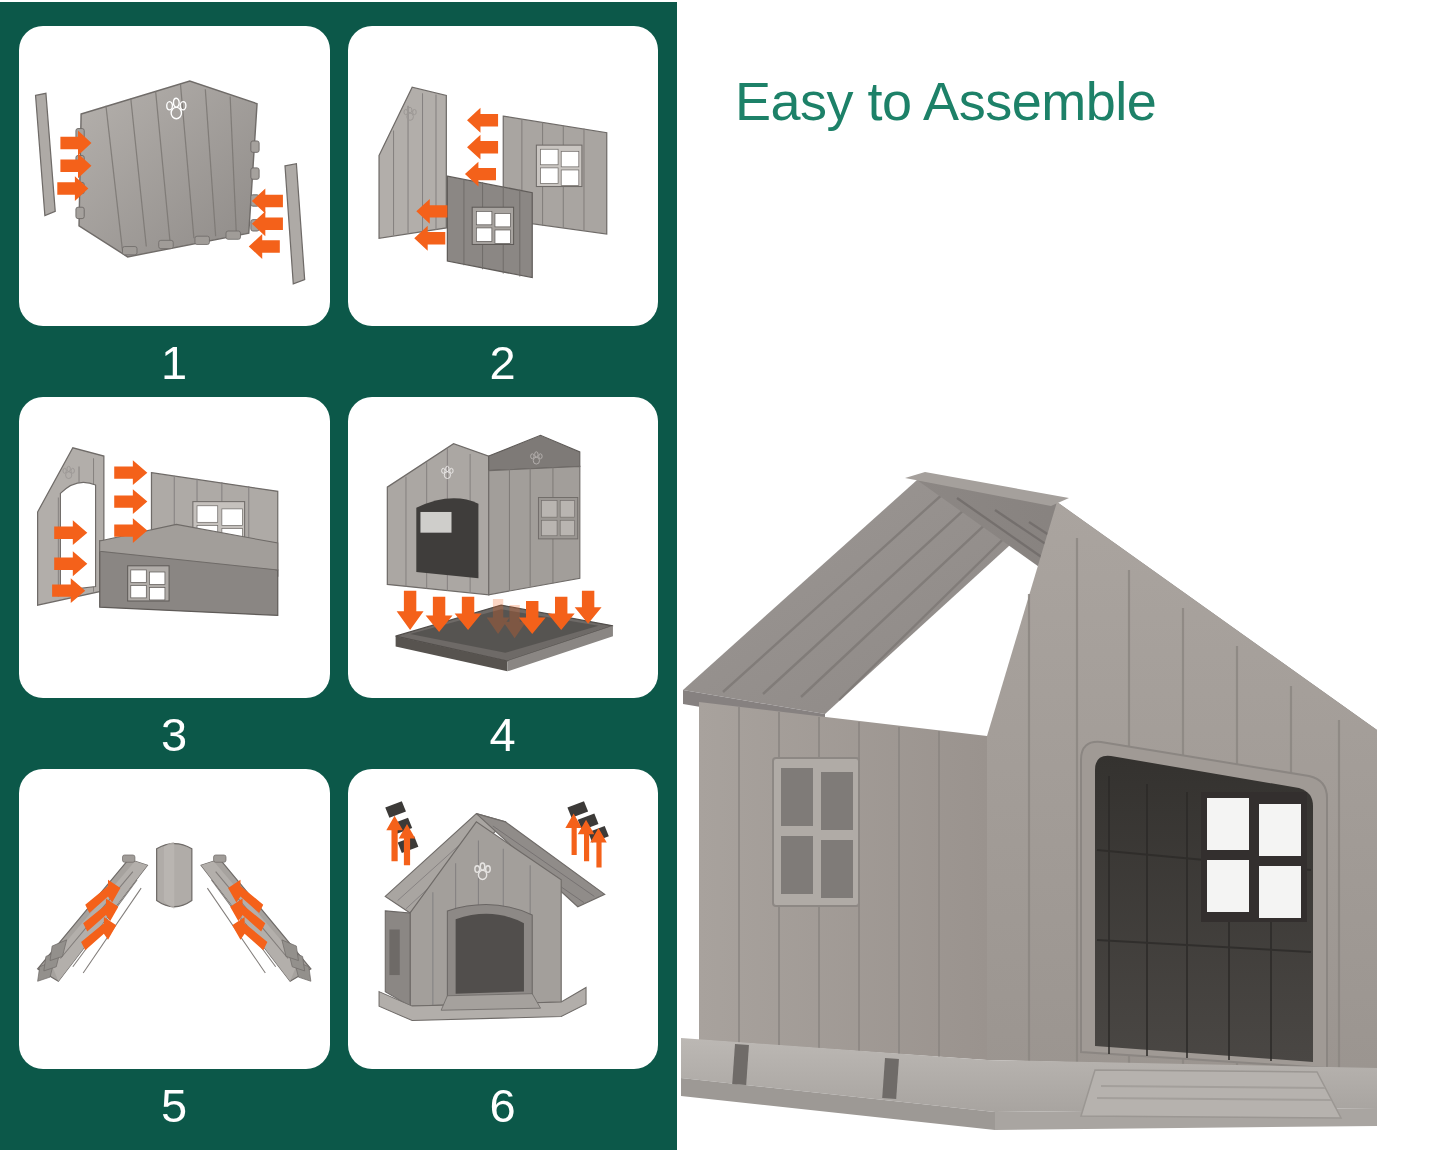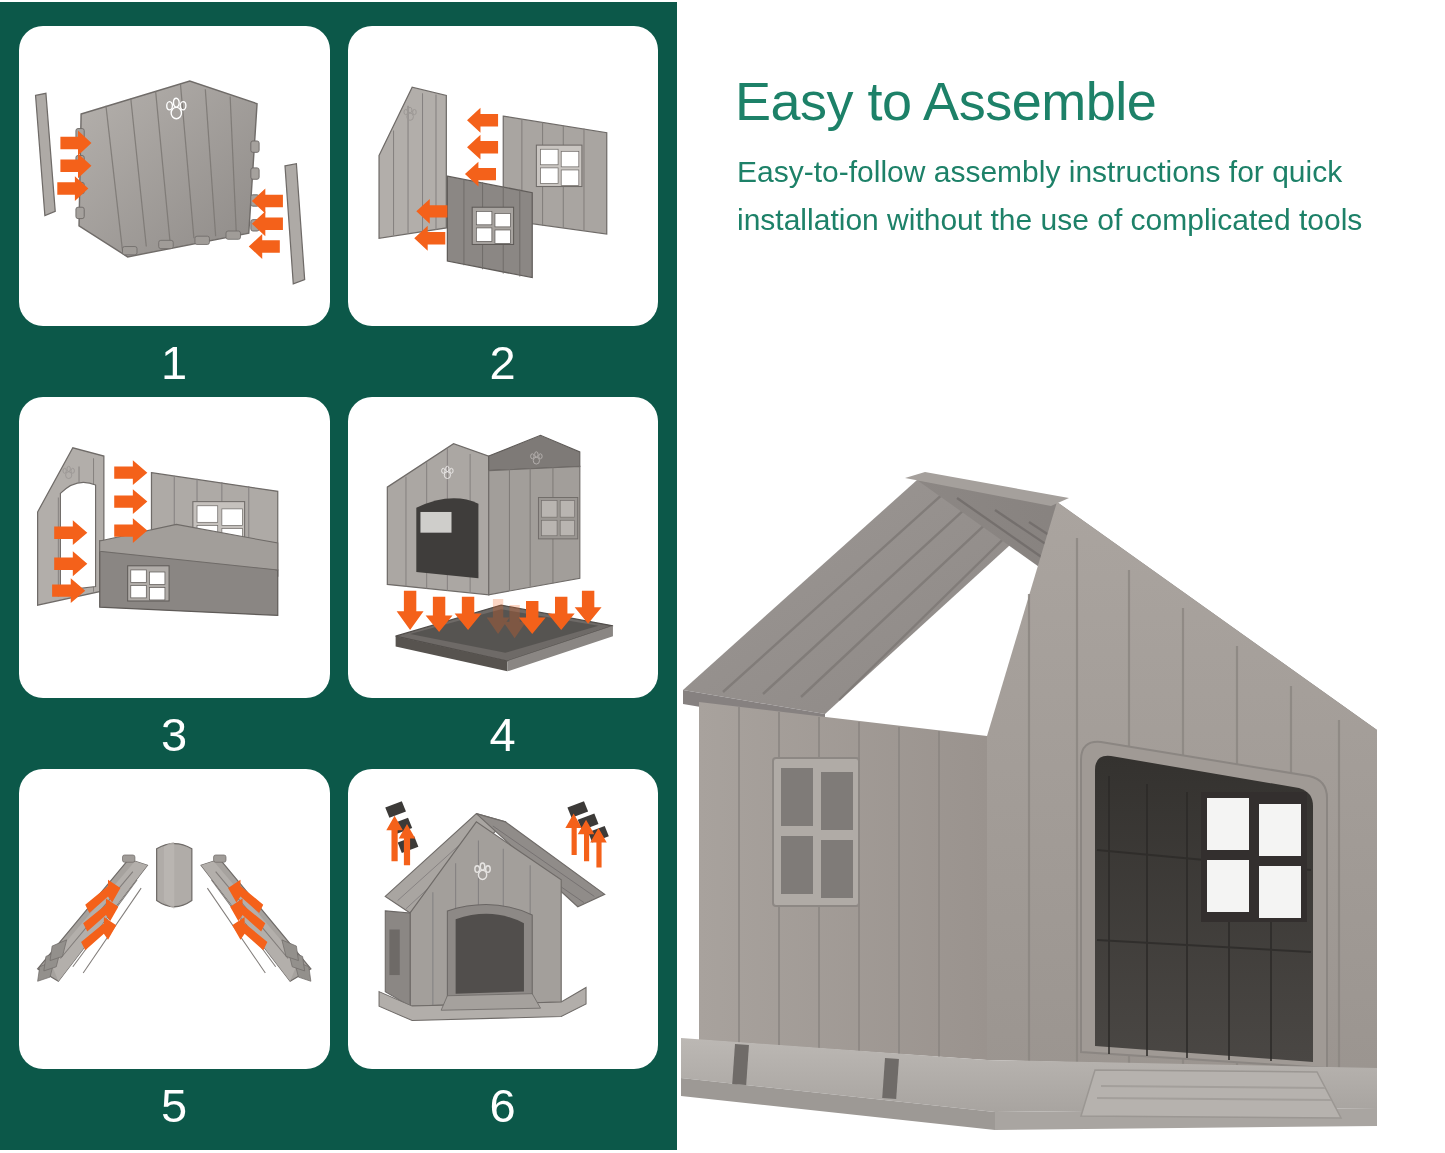--- a/index.html
+++ b/index.html
@@ -491,21 +491,20 @@
         </div>
         <div class="step-number">6</div>
       </div>
     </div>
   </div>
 
   <div id="right-col">
 
     <h1 id="headline">Easy to Assemble</h1>
 
-    <p id="subtext">Easy-to-follow assembly instructions for quick installation without the use of complicated tools</p>
 
     <div id="hero">
       <svg viewBox="0 0 768 700" preserveAspectRatio="xMidYMid meet">
         <defs>
           <linearGradient id="wallFront" x1="0" y1="0" x2="0" y2="1">
             <stop offset="0" stop-color="#aaa49f"></stop>
               <stop offset="1" stop-color="#9b9590"></stop>
           </linearGradient>
           <linearGradient id="wallSide" x1="0" y1="0" x2="1" y2="0">
             <stop offset="0" stop-color="#a8a29d"></stop>

